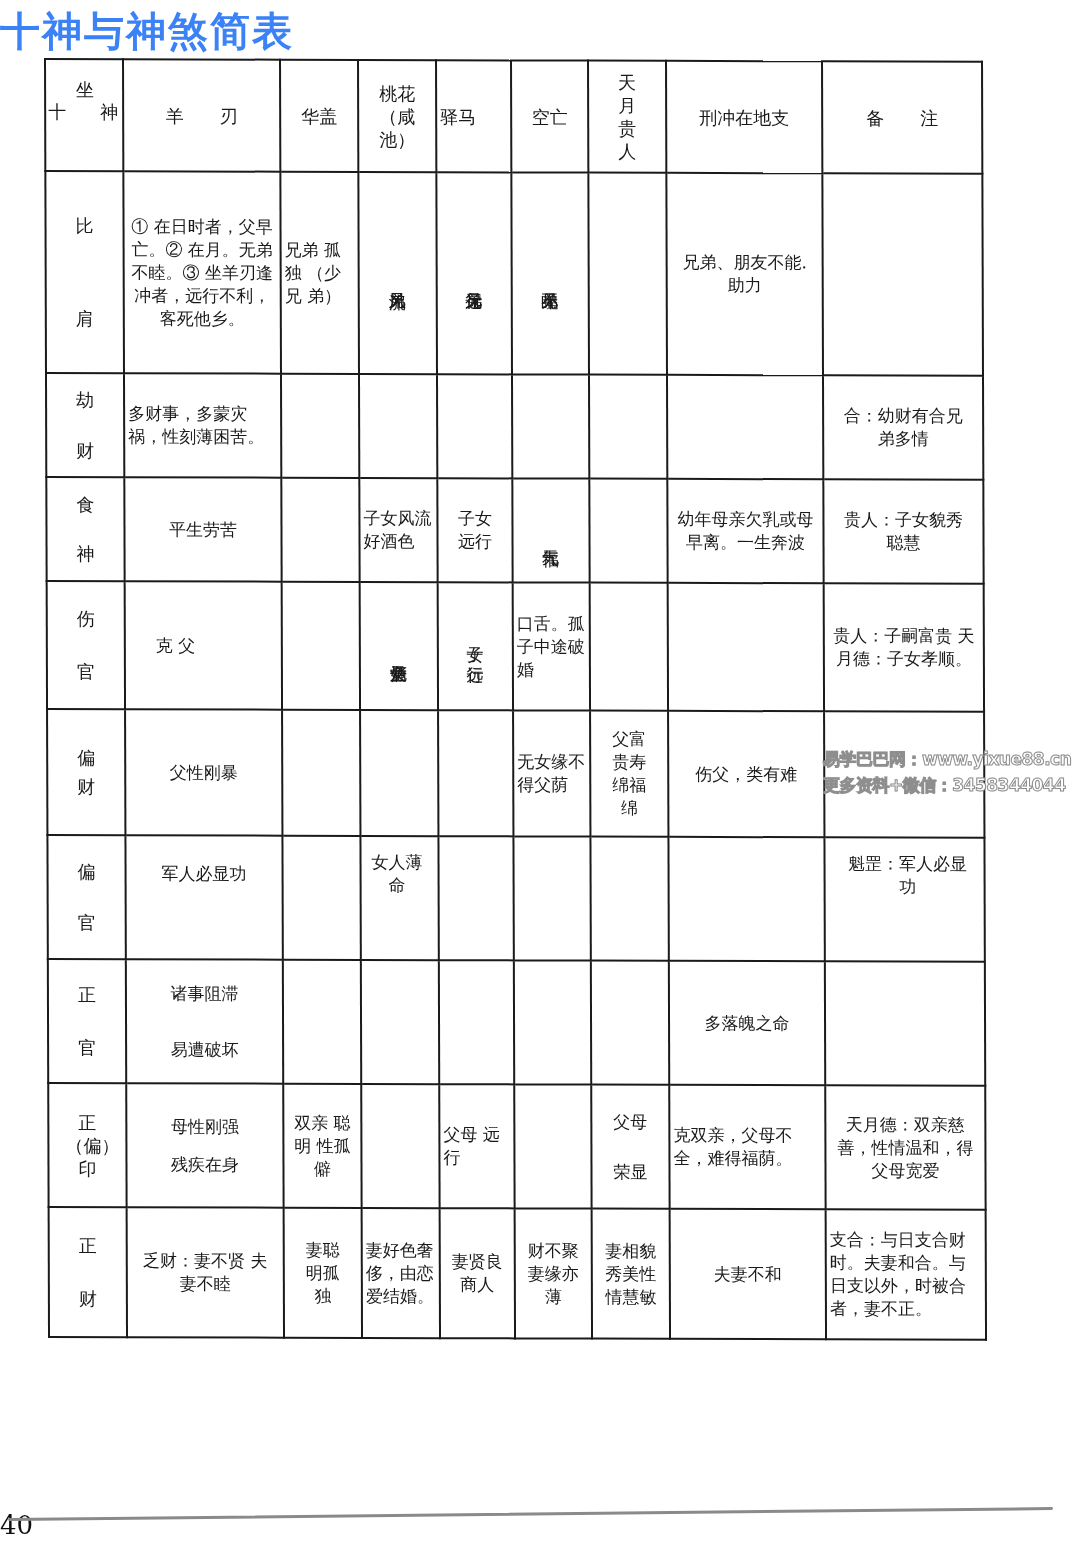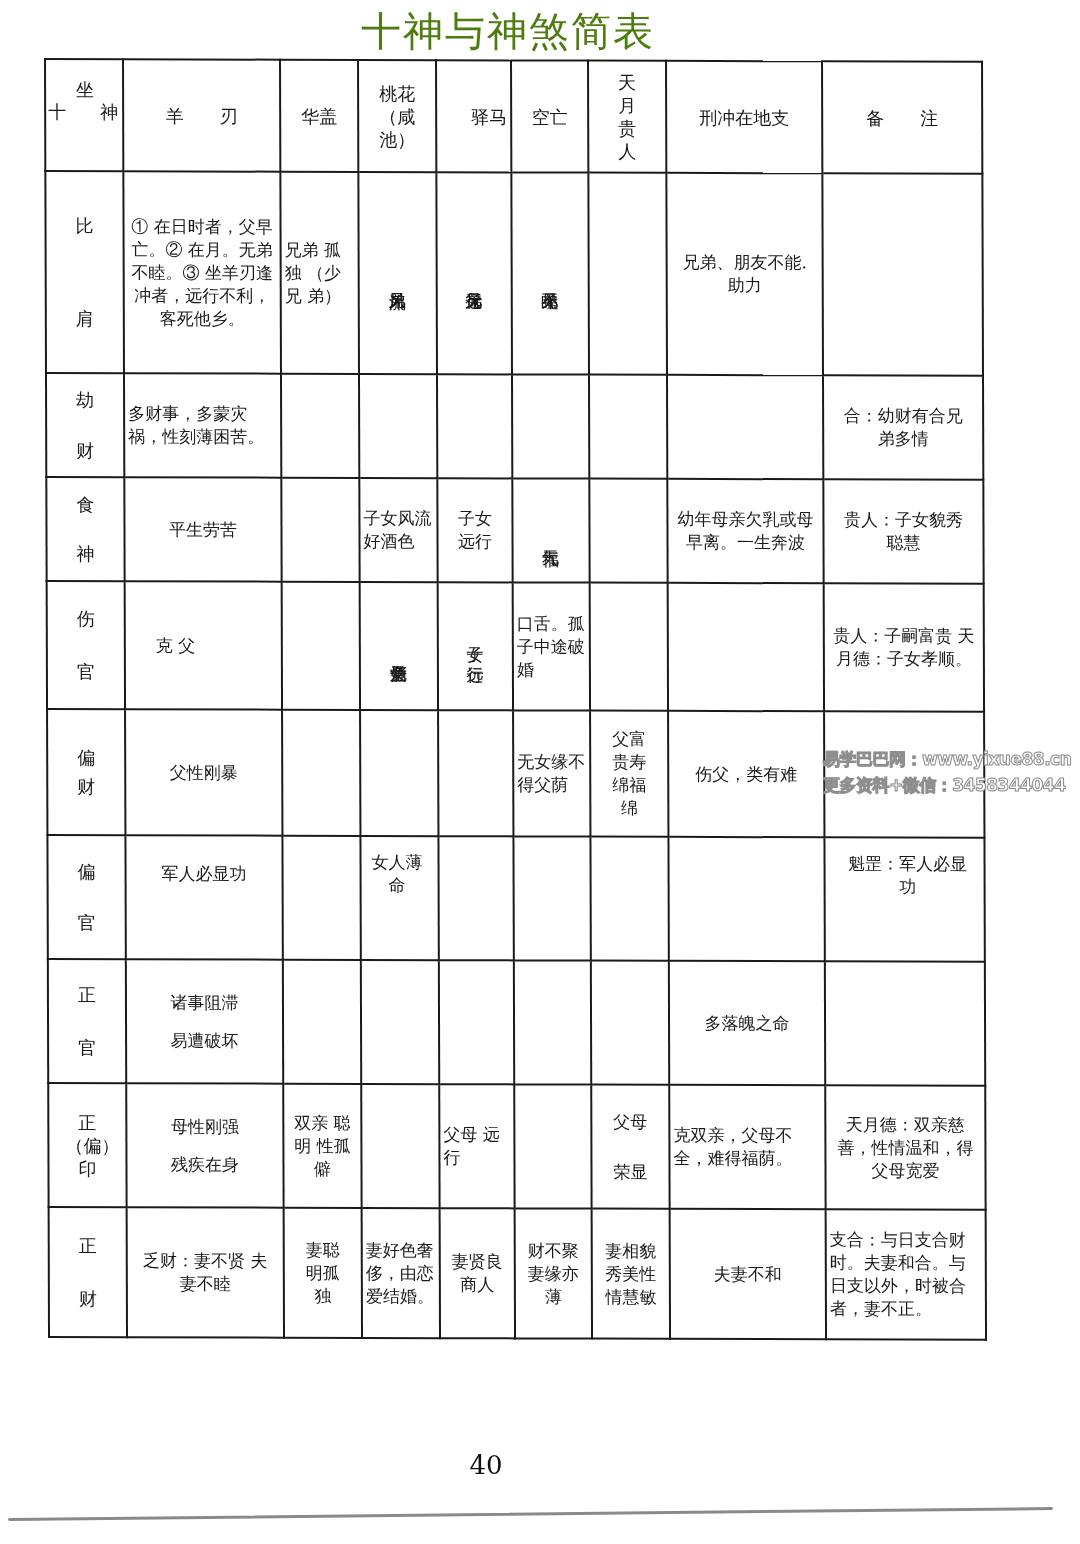--- a/index.html
+++ b/index.html
@@ -1,22 +1,22 @@
 <!DOCTYPE html>
 <html><head>
 <meta charset="utf-8">
 <style>
   html, body { margin:0; padding:0; }
   body {
     width:1080px; height:1544px; background:#ffffff; position:relative; overflow:hidden;
     font-family: "DejaVu Serif", "Liberation Serif", serif; color:#111;
   }
   .title {
-    position:absolute; top:4px; left:0; width:1016px; text-align:center;
-    font-size:40px; letter-spacing:2px; font-family:"DejaVu Sans", sans-serif; font-weight:normal; color:#4d7c0f;
+    position:absolute; top:4px; left:0; width:1016px; 
+    font-size:40px; letter-spacing:2px; font-family:"DejaVu Sans", sans-serif; font-weight:bold; color:#3b82f6;
   }
   .table-wrap {
     position:absolute; left:44px; top:58px; width:937px;
     transform: skewX(0.35deg) rotate(0.17deg); transform-origin: top left;
   }
   table {
     border-collapse:collapse; table-layout:fixed; width:937px;
   }
   td, th {
     border:2px solid #1a1a1a; padding:2px 3px; font-size:17px; line-height:23px;
@@ -26,21 +26,21 @@
   .hdr td { height:80px; font-size:18px; }
   .left { text-align:left; }
   .vtext { writing-mode: vertical-rl; text-orientation: upright; letter-spacing:0; margin:0 auto; display:inline-block; line-height:20px; }
   .rowhead { font-size:18px; }
   .rowhead .top, .rowhead .bot { display:block; }
   .corner { position:relative; }
   .corner .c1 { position:absolute; top:18px; left:30px; }
   .corner .c2 { position:absolute; top:40px; left:2px; }
   .corner .c3 { position:absolute; top:40px; right:4px; }
   .page-num {
-    position:absolute; top:1450px; left:0; width:972px; text-align:center;
+    position:absolute; top:1510px; left:0; width:972px; 
     font-size:26px; font-family:"DejaVu Serif", serif;
   }
   .bottom-line {
     position:absolute; left:8px; top:1518px; width:1045px; height:3px; background:#8a8a8a;
     transform: rotate(-0.6deg); transform-origin:left center; border-radius:2px;
   }
   .watermark {
     position:absolute; left:823px; top:746px; font-family:"DejaVu Sans", sans-serif;
     font-size:17px; line-height:26px; color:#ffffff; font-weight:bold;
     -webkit-text-stroke: 1px #8e8e8e; text-shadow: 0 0 1px #888; white-space:nowrap; letter-spacing:-0.5px;
@@ -67,21 +67,21 @@
   <tbody>
         <tr class="hdr">
     <td class="corner">
       <span class="c1">坐</span>
       <span class="c2">十</span>
       <span class="c3">神</span>
     </td>
     <td style="white-space:pre">羊　　刃</td>
     <td>华盖</td>
     <td style="padding:15px 12px">桃花（咸池）</td>
-    <td style="text-align:right">驿马</td>
+    <td style="text-align:left">驿马</td>
     <td>空亡</td>
     <td style="padding:0 27px">天月贵人</td>
     <td>刑冲在地支</td>
     <td style="white-space:pre">备　　注</td>
   </tr>
 
   <tr style="height:202px">
     <td class="rowhead">
       <span class="top" style="margin-bottom:70px">比</span>
       <span class="bot">肩</span>
@@ -169,21 +169,21 @@
     <td></td>
     <td></td>
     <td style="vertical-align:top;padding-top:14px;padding-left:16px;padding-right:10px">魁罡：军人必显功</td>
   </tr>
 
   <tr style="height:124px">
     <td class="rowhead">
       <span class="top" style="margin-bottom:30px">正</span>
       <span class="bot">官</span>
     </td>
-    <td style="line-height:38px"><span style="display:inline-block;width:90px">诸事阻滞 易遭破坏</span></td>
+    <td style="line-height:56px"><span style="display:inline-block;width:90px">诸事阻滞 易遭破坏</span></td>
     <td></td>
     <td></td>
     <td></td>
     <td></td>
     <td></td>
     <td>多落魄之命</td>
     <td></td>
   </tr>
 
   <tr style="height:124px">

